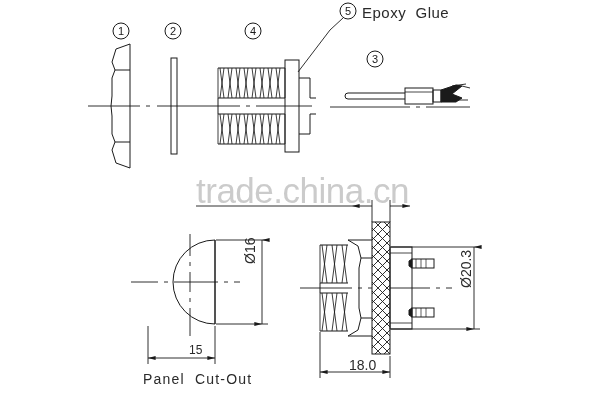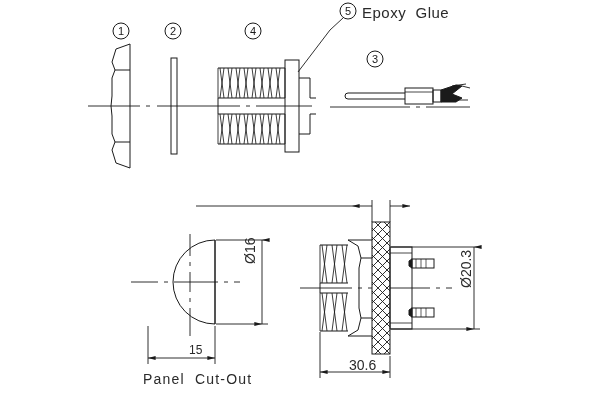--- a/index.html
+++ b/index.html
@@ -100,20 +100,21 @@
     color: #d8d8d8;
     letter-spacing: 3px;
     pointer-events: none;
   }
 </style>
 </head>
 <body>
 
 <div id="canvas">
 
+  <div class="watermark">trade.china.cn</div>
   <div class="watermark2"></div>
 
   <svg class="layer" viewBox="0 0 600 400">
     <defs>
       <marker id="arrL" markerWidth="9" markerHeight="7" refX="8.5" refY="3.5" orient="auto">
         <polygon points="9,3.5 0,1.2 0,5.8" fill="#1a1a1a"></polygon>
       </marker>
       <marker id="arrR" markerWidth="9" markerHeight="7" refX="0.5" refY="3.5" orient="auto">
         <polygon points="0,3.5 9,1.2 9,5.8" fill="#1a1a1a"></polygon>
       </marker>
@@ -330,21 +331,21 @@
         <path d="M196,206 L352,206"></path>
       </g>
 
     </g>
   </svg>
 
   <div class="txt lbl-panel">Panel  Cut-Out</div>
   <div class="txt lbl-epoxy">Epoxy  Glue</div>
 
   <div class="txt lbl-15">15</div>
-  <div class="txt lbl-180">30.6</div>
+  <div class="txt lbl-180">18.0</div>
   <div class="txt lbl-d16">Ø16</div>
   <div class="txt lbl-d203">Ø20.3</div>
 
   <div class="balloon-num" style="left:113px; top:23px;">1</div>
   <div class="balloon-num" style="left:165px; top:23px;">2</div>
   <div class="balloon-num" style="left:245px; top:23px;">4</div>
   <div class="balloon-num" style="left:340px; top:3px;">5</div>
   <div class="balloon-num" style="left:367px; top:51px;">3</div>
 
 </div>

